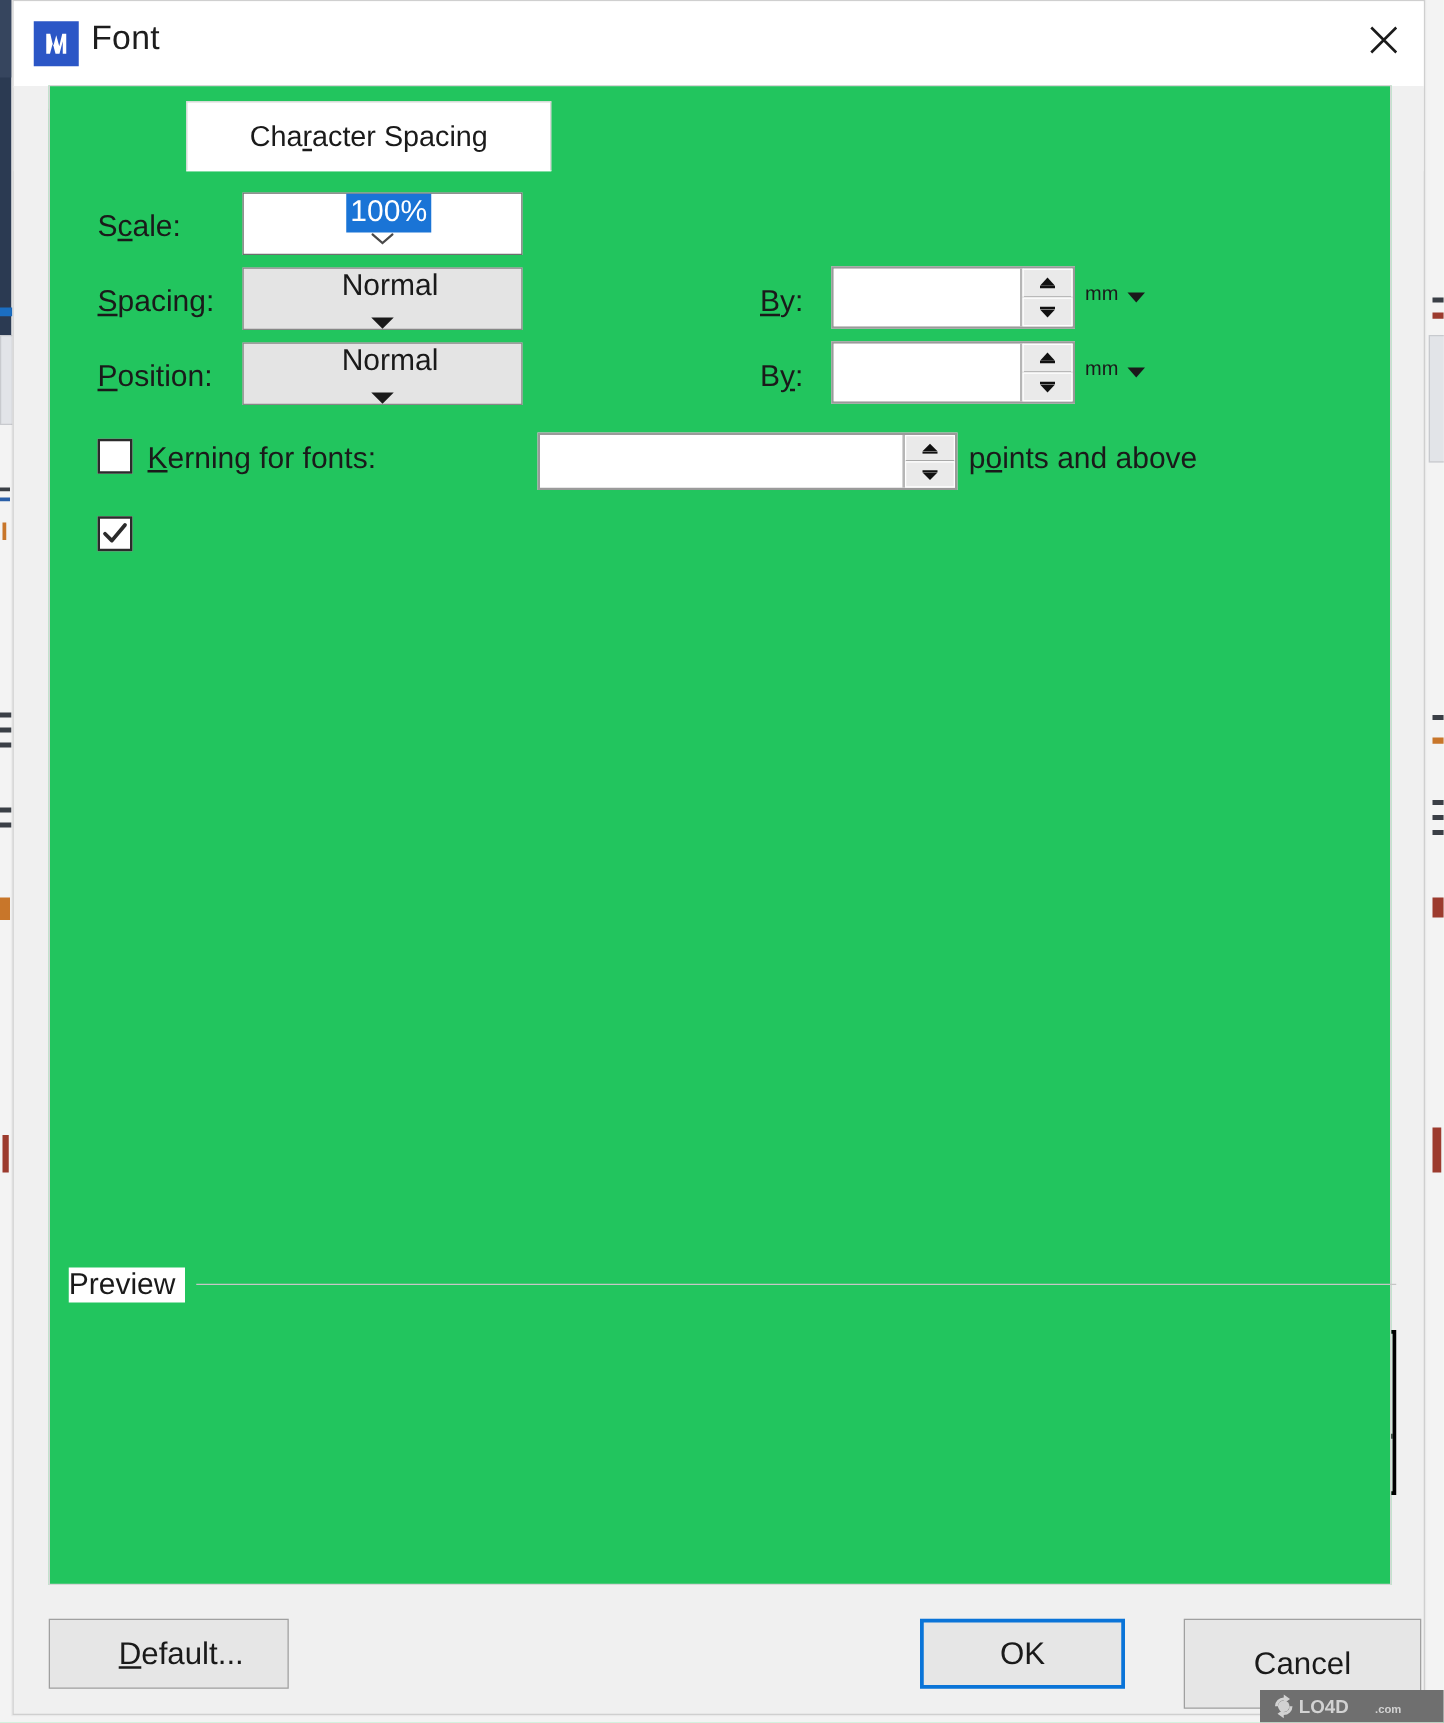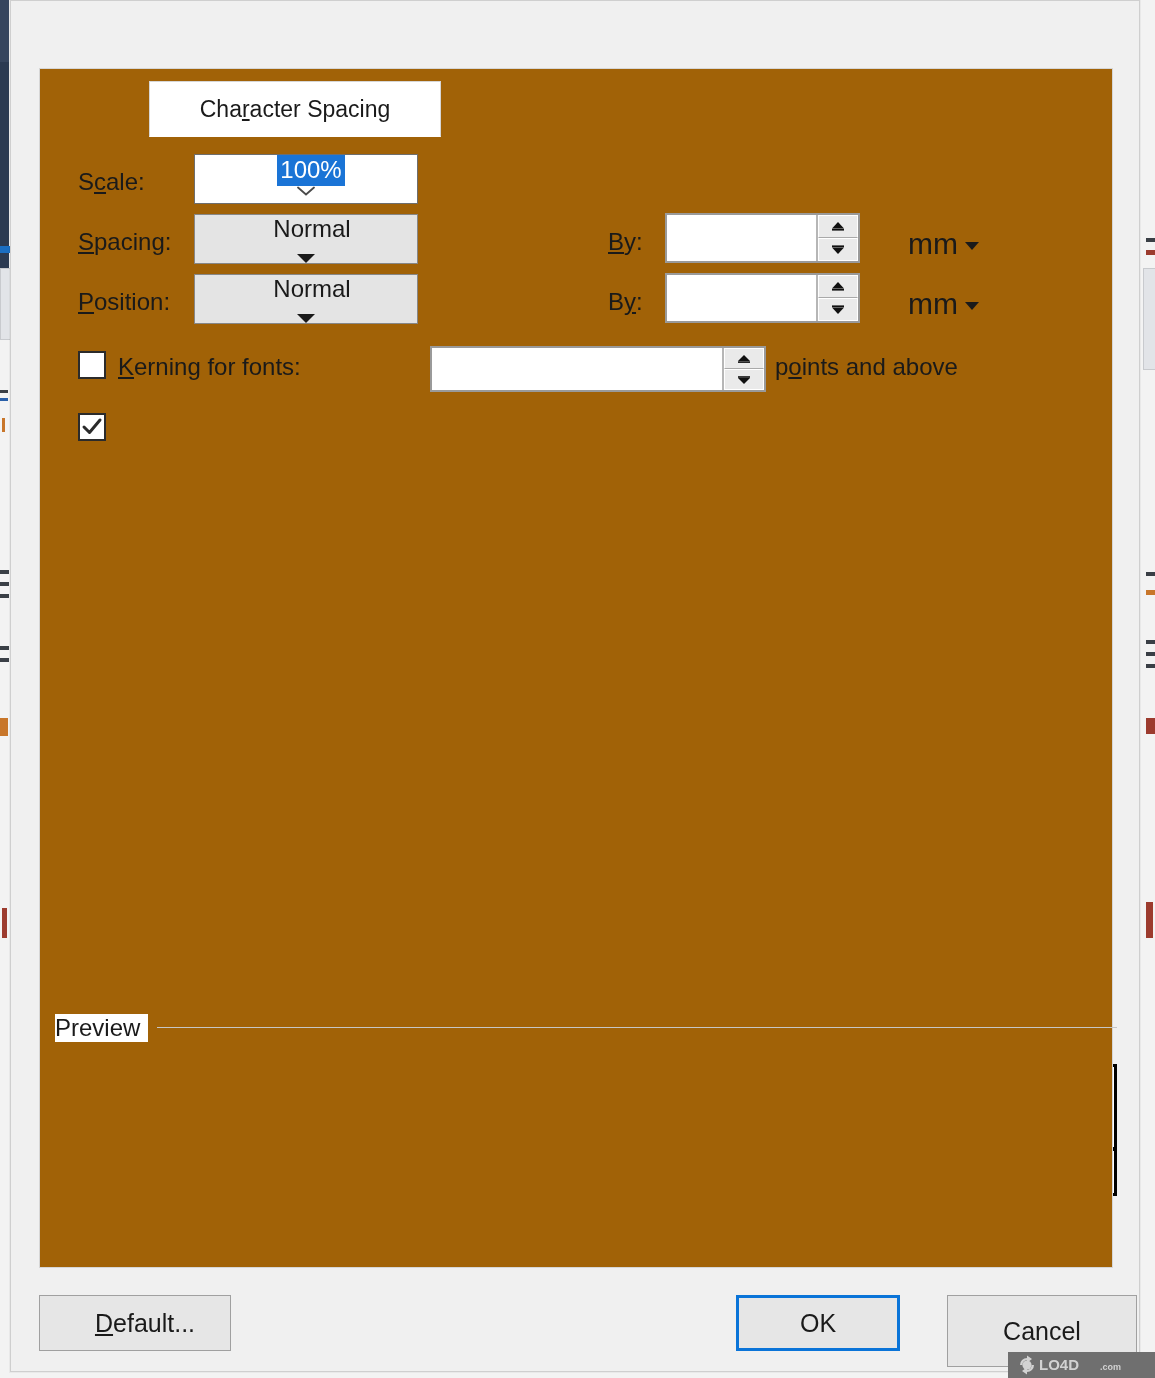--- a/index.html
+++ b/index.html
@@ -141,21 +141,21 @@
   }
   .tab u { text-decoration: underline; text-underline-offset: 2px; }
 
   
   #panel {
     position: absolute;
     left: 28px;
     top: 67px;
     width: 1074px;
     height: 1200px;
-    background: #a16207;
+    background: #22c55e;
     border: 1px solid #d6d6d6;
     box-sizing: border-box;
     z-index: 2;
   }
 
   
   .lbl {
     position: absolute;
     font-size: 24px;
     color: #1a1a1a;
@@ -233,27 +233,26 @@
     background: #eaeaea;
     border: 1px solid #ffffff;
     box-sizing: border-box;
   }
   .spin-up { border-bottom: 1px solid #a9a9a9; }
   .spin-up svg, .spin-dn svg { display: block; }
 
   
   .unit {
     position: absolute;
-    font-size: 30px;
+    font-size: 16px;
     color: #1a1a1a;
     display: flex;
     align-items: center;
     gap: 7px;
     cursor: pointer;
-    margin-left: 40px;
   }
   .unit .tri-small {
     width: 0; height: 0;
     border-left: 7px solid transparent;
     border-right: 7px solid transparent;
     border-top: 8px solid #1a1a1a;
     margin-top: 4px;
   }
 
   
@@ -381,20 +380,33 @@
   <div class="bg-frag orange" style="left:1146px;top:590px;width:9px;height:5px;"></div>
   <div class="bg-frag dark" style="left:1146px;top:640px;width:9px;height:4px;"></div>
   <div class="bg-frag dark" style="left:1146px;top:652px;width:9px;height:4px;"></div>
   <div class="bg-frag dark" style="left:1146px;top:664px;width:9px;height:4px;"></div>
   <div class="bg-frag red" style="left:1146px;top:718px;width:9px;height:16px;"></div>
   <div class="bg-frag red" style="left:1146px;top:902px;width:7px;height:36px;"></div>
 </div>
 
 <div id="dialog">
 
+  <div id="titlebar">
+    <div id="app-icon">
+      <svg width="22" height="22" viewBox="0 0 22 22">
+        <path d="M3 3 H6.2 L8.6 13 L11 4.2 L13.4 13 L15.8 3 H19 V19 H16.2 V9 L13.6 19 H10.4 L8.2 10.5 L6 19 H3 Z" fill="#ffffff"></path>
+      </svg>
+    </div>
+    <div id="dialog-title">Font</div>
+    <div id="close-btn">
+      <svg width="26" height="26" viewBox="0 0 26 26">
+        <path d="M3 3 L23 23 M23 3 L3 23" stroke="#1b1b1b" stroke-width="2.1" fill="none"></path>
+      </svg>
+    </div>
+  </div>
 
   <div id="tabstrip">
     <div class="tab" id="tab-font">
       <span>Fo<u>n</u>t</span>
     </div>
     <div class="tab" id="tab-charspacing">
       <span>Cha<u>r</u>acter Spacing</span>
     </div>
   </div>
 

